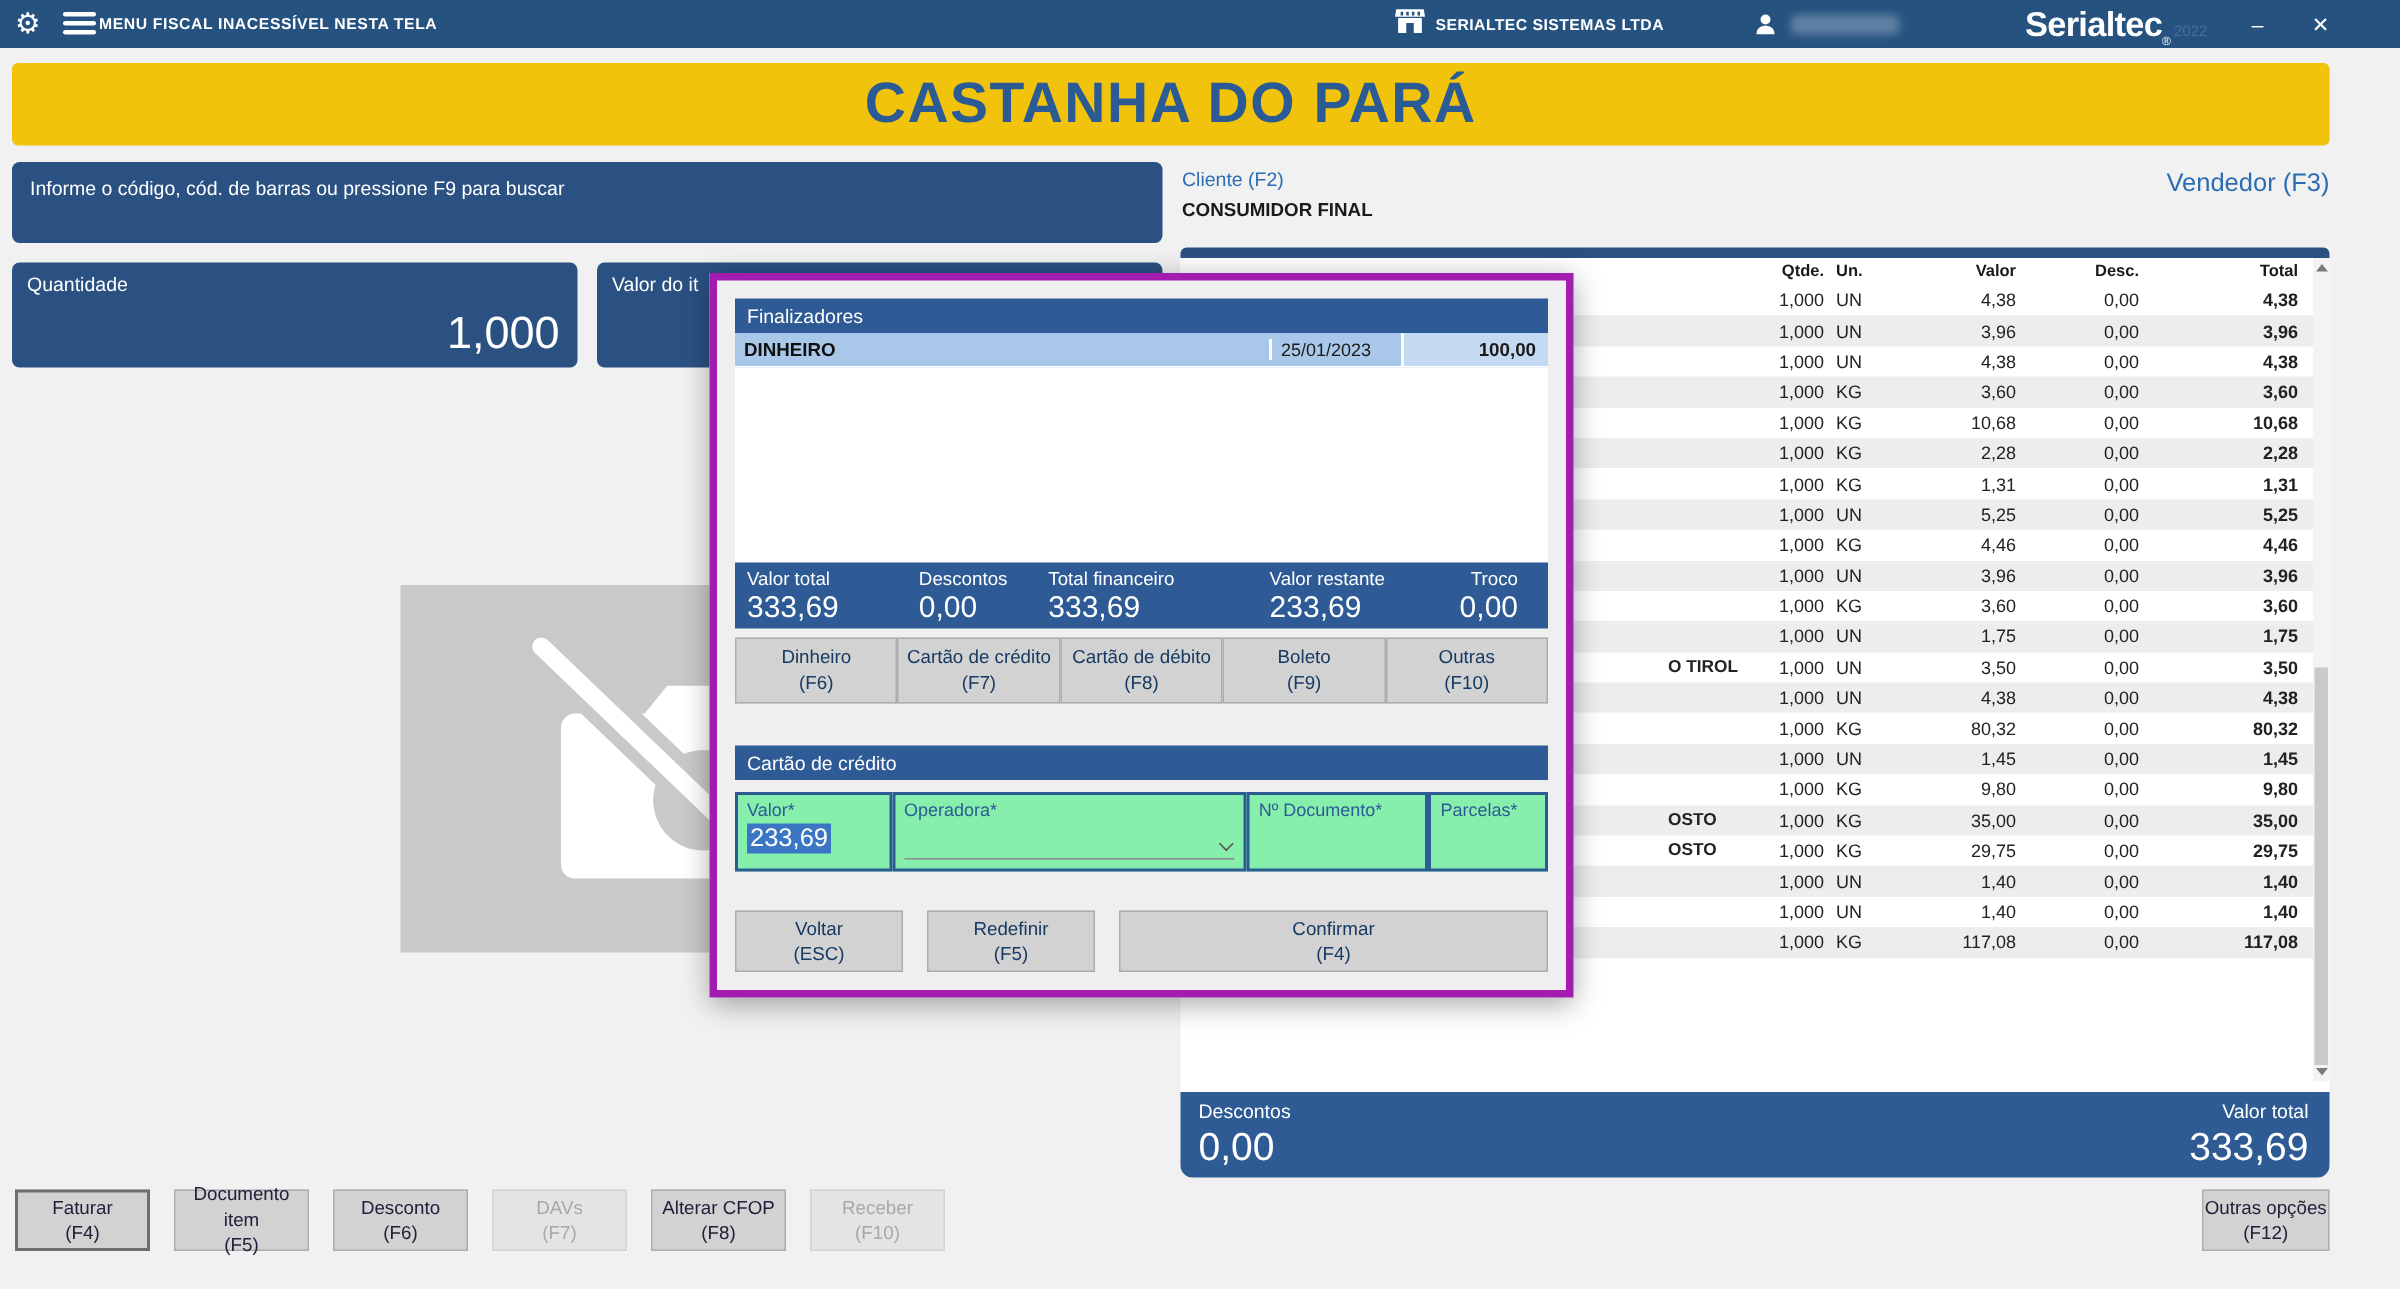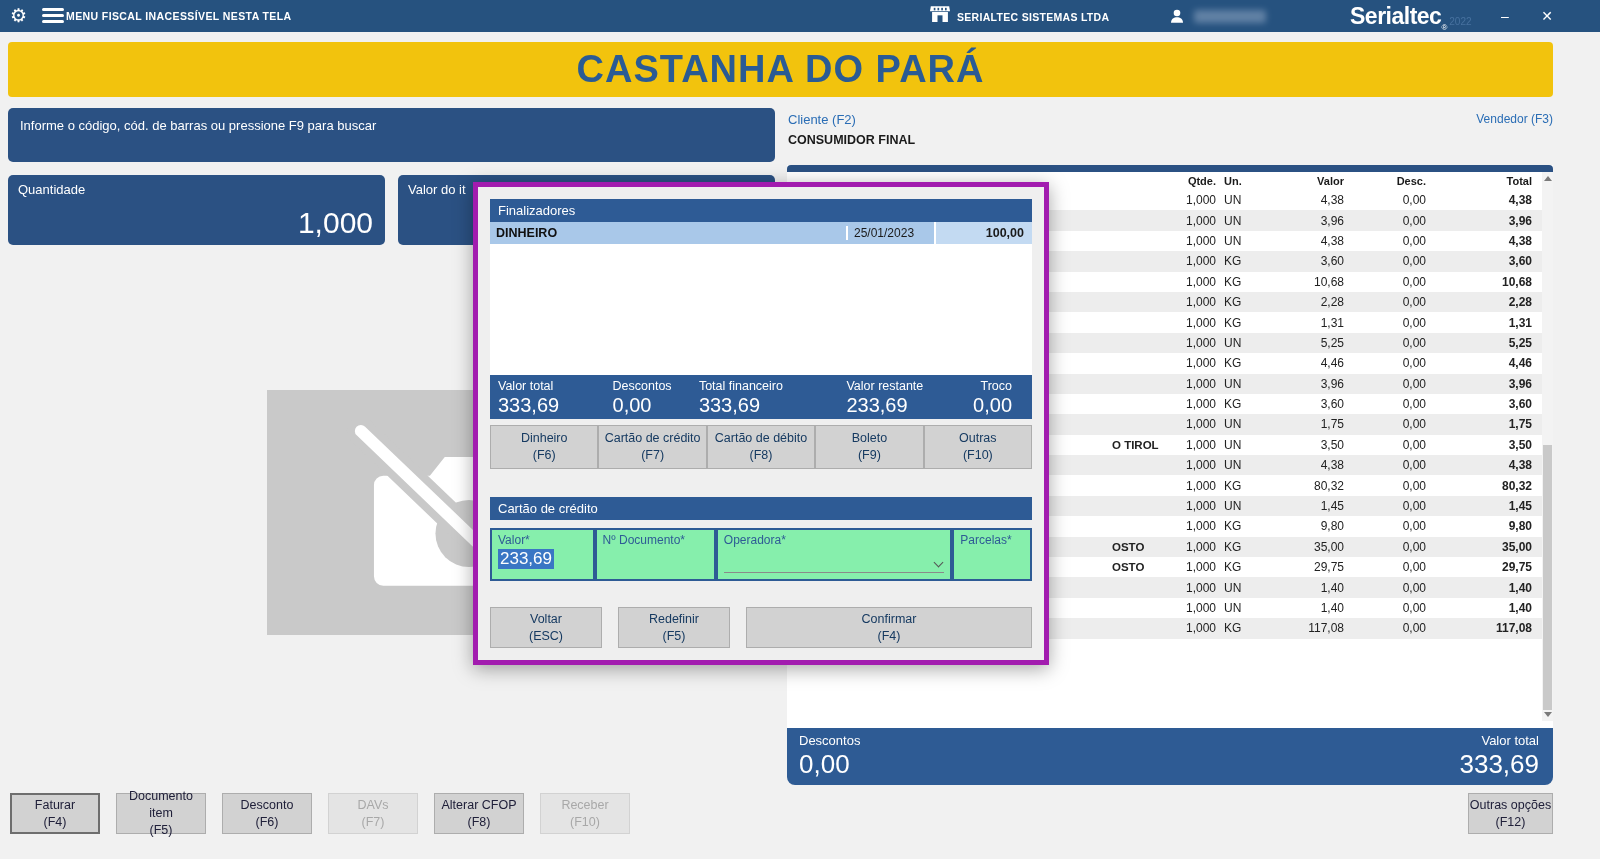--- a/index.html
+++ b/index.html
@@ -30,21 +30,21 @@
   .tb-close { left:1530px; }
   
   .banner { position:absolute; left:8px; top:42px; width:1545px; height:55px;
     background:#f2c30d; border-radius:4px; display:flex; align-items:center; justify-content:center; }
   .banner .ttl { font-size:38px; font-weight:bold; color:#2a5b94; letter-spacing:1px; }
   
   .searchbox { position:absolute; left:8px; top:108px; width:767px; height:54px;
     background:#2b5183; border-radius:5px; color:#fff; font-size:13px; padding:10px 12px; }
   .cust-label { position:absolute; left:788px; top:112px; font-size:13px; color:#2a6db5; }
   .cust-value { position:absolute; left:788px; top:133px; font-size:12.5px; font-weight:bold; color:#1a1a1a; }
-  .vend-label { position:absolute; left:1253px; top:112px; width:300px; text-align:right; font-size:12px; color:#2a6db5; }
+  .vend-label { position:absolute; left:1253px; top:112px; width:300px; text-align:right; font-size:17px; color:#2a6db5; }
   
   .bluebox { position:absolute; top:175px; height:70px; background:#2b5183; border-radius:5px; color:#fff; }
   .qtybox { left:8px; width:377px; }
   .valbox { left:398px; width:377px; }
   .bluebox .lbl { position:absolute; left:10px; top:7px; font-size:13px; }
   .bluebox .val { position:absolute; right:12px; bottom:5px; font-size:30px; }
   
   .noimg { position:absolute; left:267px; top:390px; width:363px; height:245px; background:#c9c9c9;
     display:flex; align-items:center; justify-content:center; }
   
@@ -475,29 +475,29 @@
         <span class="">Outras</span>
         <span class="">(F10)</span>
       </div>
     </div>
   <div class="m-section">Cartão de crédito</div>
   <div class="m-fields">
     <div class="field f-valor">
       <div class="flbl">Valor*</div>
       <span class="sel-val">233,69</span>
     </div>
-    <div class="field f-doc">
-      <div class="flbl">Nº Documento*</div>
-    </div>
     <div class="field f-oper">
       <div class="flbl">Operadora*</div>
       <div class="uline">
         <span class="chev"></span>
       </div>
     </div>
+    <div class="field f-doc">
+      <div class="flbl">Nº Documento*</div>
+    </div>
     <div class="field f-parc">
       <div class="flbl">Parcelas*</div>
     </div>
   </div>
   <div class="m-actions">
       <div class="abtn">
         <span class="">Voltar</span>
         <span class="">(ESC)</span>
       </div>
       <div class="abtn">

